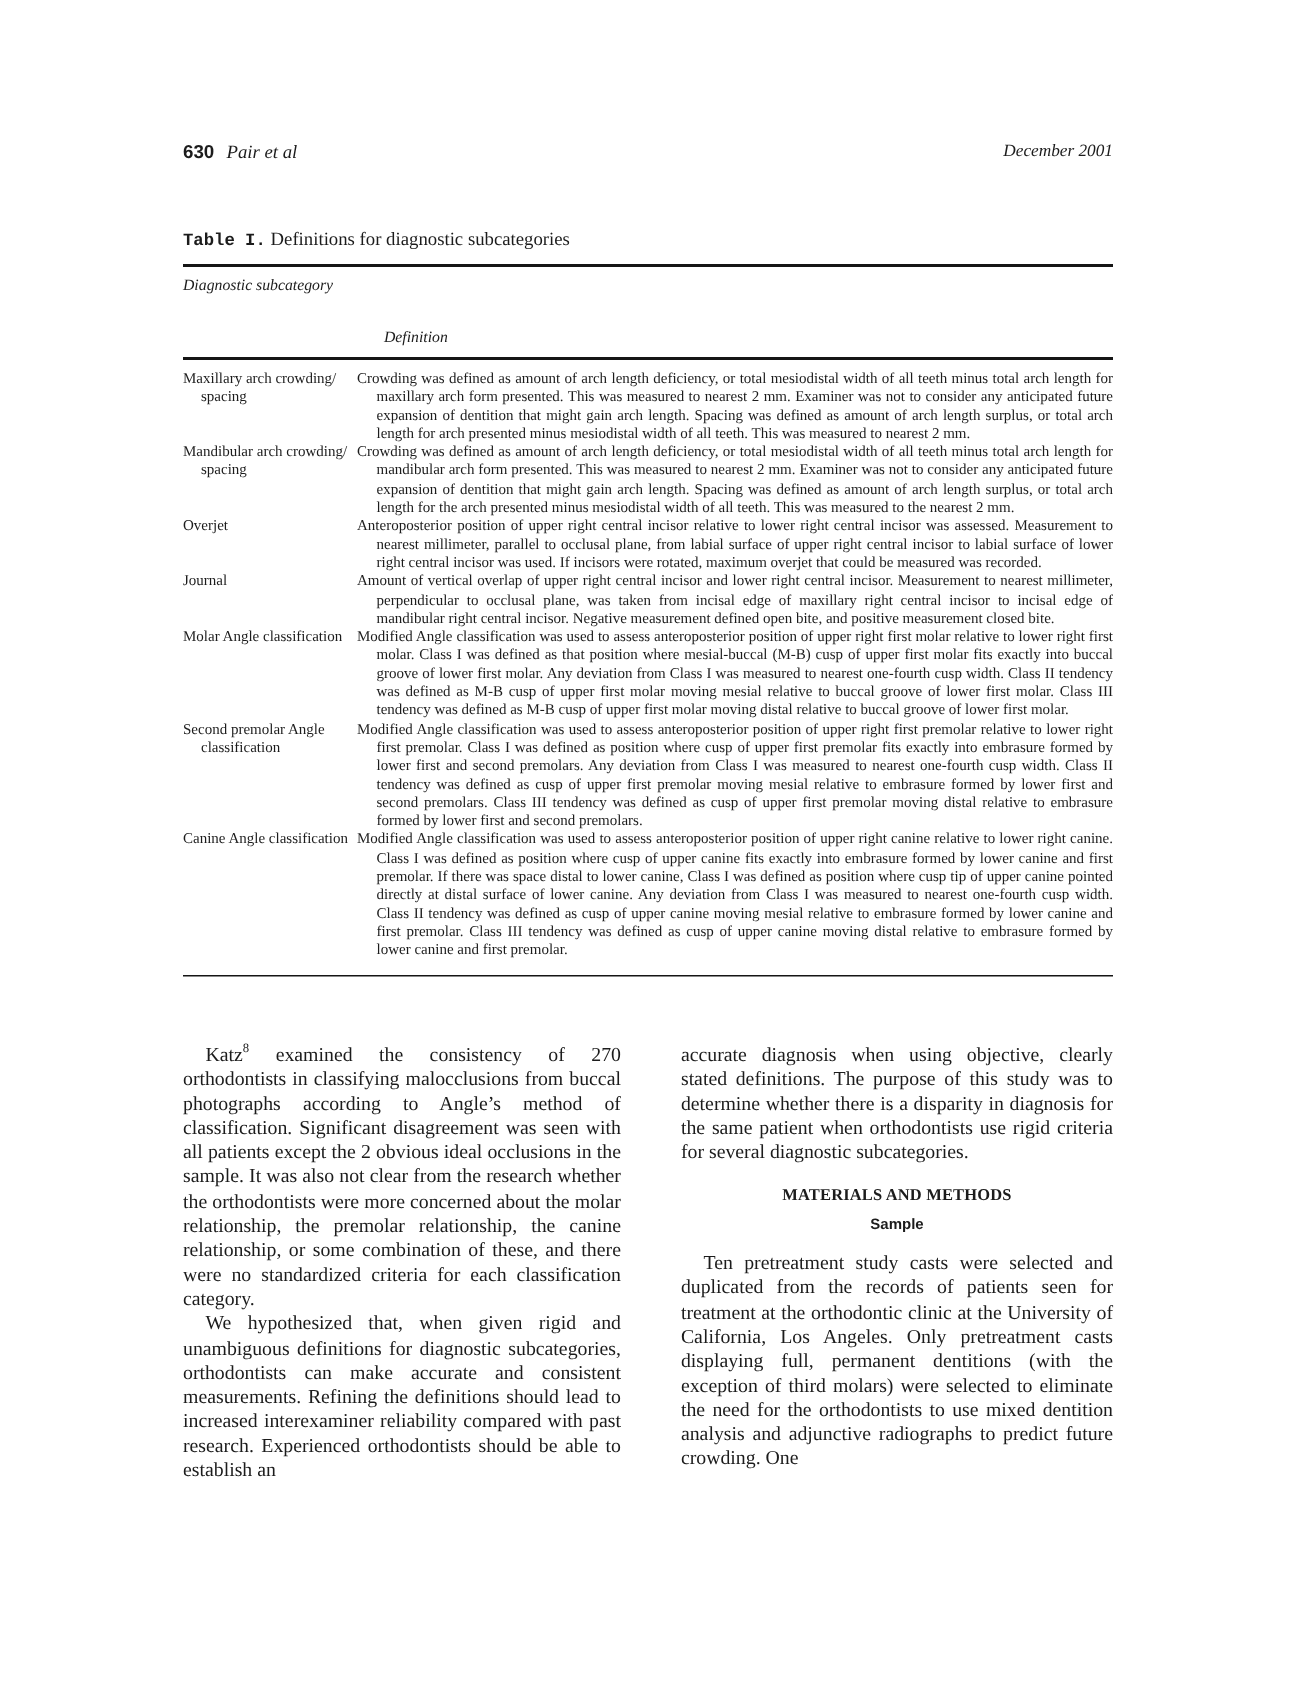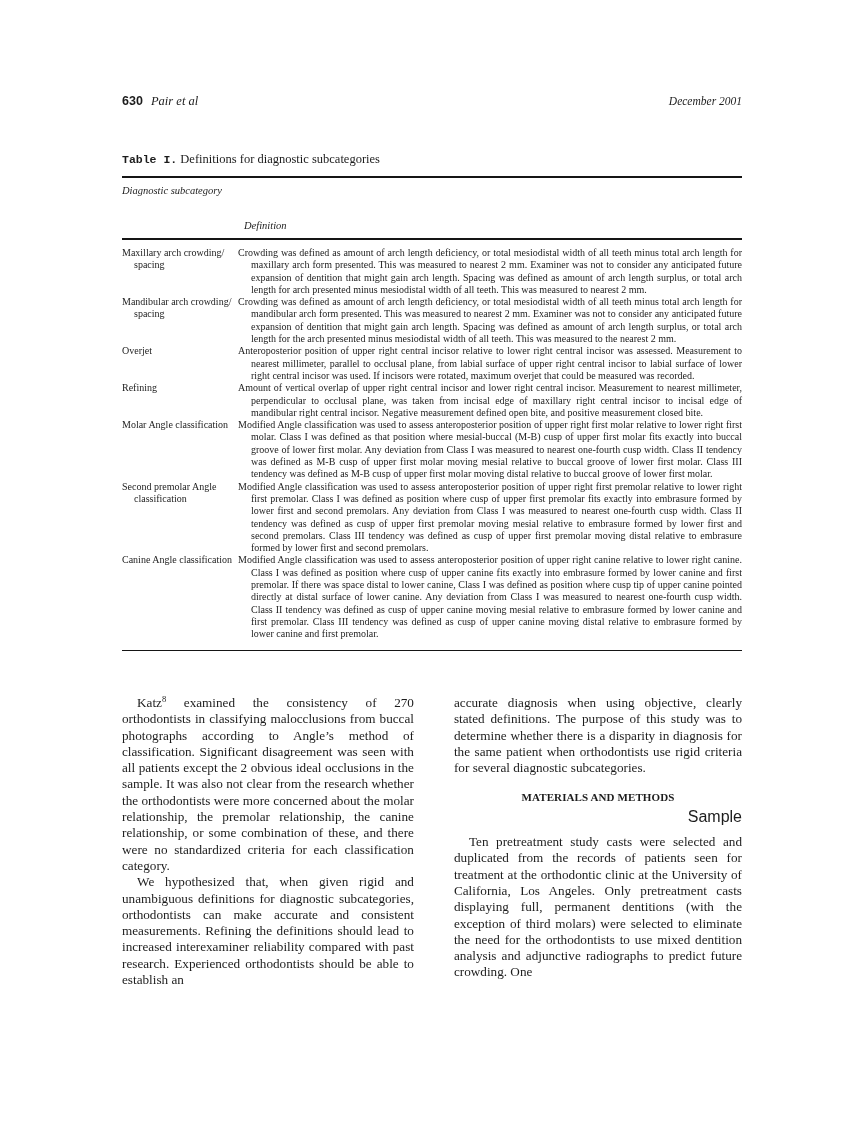--- a/index.html
+++ b/index.html
@@ -13,42 +13,42 @@
   .folio{font-family:"Liberation Sans", sans-serif;font-weight:bold;font-size:12.5px;}
   .rh-authors{font-style:italic;margin-left:5px;}
   .rh-right{text-align:right;font-style:italic;font-size:11.5px;line-height:14.5px;}
 
   
   .table-block{position:absolute;left:122px;top:152px;width:620px;}
   .caption{font-size:12.5px;margin-bottom:9px;}
   .cap-label{font-family:Liberation Mono, monospace;font-weight:bold;font-size:11.5px;}
   .tbl{width:100%;}
   .tbl-head{display:flex;border-top:2.5px solid #151515;border-bottom:2.5px solid #151515;
-            font-style:italic;font-size:10.5px;padding:7px 0;}
+            font-style:italic;font-size:10.5px;padding:7px 0;gap:12px;}
   .tbl-head .h-term{width:122px;}
   .tbl-head .h-def{flex:1;text-align:left;margin-top:35px;}
   .tbl-body{border-bottom:1.5px solid #151515;padding:7px 0 9px;}
   .tbl-row{display:flex;font-size:10px;line-height:12.3px;justify-content:space-between;}
   .cell-term{width:116px;padding-right:6px;box-sizing:border-box;}
   .cell-def{flex:1;text-align:justify;font-family:Liberation Serif, serif;}
   .hang{padding-left:12px;text-indent:-12px;}
   .hang-def{padding-left:13px;text-indent:-13px;}
 
   
   .columns{position:absolute;left:122px;top:695px;width:620px;display:flex;gap:40px;}
   .col{text-align:justify;font-size:13.2px;line-height:16.3px;}
   .col-left{width:299px;}
   .col-right{width:295px;}
   .col p{margin:0;}
   p.indent{text-indent:15px;}
   sup{font-size:8.5px;line-height:0;}
   .sec-head{font-family:Liberation Serif, serif;font-weight:bold;font-size:11px;
             margin:13px 0 0;text-align:center;letter-spacing:0.1px;}
-  .sub-head{font-family:"Liberation Sans", sans-serif;font-weight:normal;font-size:16px;
-            margin:3px 0 9px;text-align:right;}
+  .sub-head{font-family:"Liberation Sans", sans-serif;font-weight:bold;font-size:10px;
+            margin:3px 0 9px;text-align:center;}
 </style>
 </head>
 <body>
 
 <div class="page">
 
   <div class="running-head">
     <div class="rh-left">
       <span class="folio">630</span>
       <span class="rh-authors">Pair et al</span>
@@ -75,21 +75,21 @@
         </div>
         <div class="tbl-row">
           <div class="cell-term hang">Mandibular arch crowding/ spacing</div>
           <div class="cell-def hang-def">Crowding was defined as amount of arch length deficiency, or total mesiodistal width of all teeth minus total arch length for mandibular arch form presented. This was measured to nearest 2 mm. Examiner was not to consider any anticipated future expansion of dentition that might gain arch length. Spacing was defined as amount of arch length surplus, or total arch length for the arch presented minus mesiodistal width of all teeth. This was measured to the nearest 2 mm.</div>
         </div>
         <div class="tbl-row">
           <div class="cell-term hang">Overjet</div>
           <div class="cell-def hang-def">Anteroposterior position of upper right central incisor relative to lower right central incisor was assessed. Measurement to nearest millimeter, parallel to occlusal plane, from labial surface of upper right central incisor to labial surface of lower right central incisor was used. If incisors were rotated, maximum overjet that could be measured was recorded.</div>
         </div>
         <div class="tbl-row">
-          <div class="cell-term hang">Refining</div>
+          <div class="cell-term hang">Journal</div>
           <div class="cell-def hang-def">Amount of vertical overlap of upper right central incisor and lower right central incisor. Measurement to nearest millimeter, perpendicular to occlusal plane, was taken from incisal edge of maxillary right central incisor to incisal edge of mandibular right central incisor. Negative measurement defined open bite, and positive measurement closed bite.</div>
         </div>
         <div class="tbl-row">
           <div class="cell-term hang">Molar Angle classification</div>
           <div class="cell-def hang-def">Modified Angle classification was used to assess anteroposterior position of upper right first molar relative to lower right first molar. Class I was defined as that position where mesial-buccal (M-B) cusp of upper first molar fits exactly into buccal groove of lower first molar. Any deviation from Class I was measured to nearest one-fourth cusp width. Class II tendency was defined as M-B cusp of upper first molar moving mesial relative to buccal groove of lower first molar. Class III tendency was defined as M-B cusp of upper first molar moving distal relative to buccal groove of lower first molar.</div>
         </div>
         <div class="tbl-row">
           <div class="cell-term hang">Second premolar Angle classification</div>
           <div class="cell-def hang-def">Modified Angle classification was used to assess anteroposterior position of upper right first premolar relative to lower right first premolar. Class I was defined as position where cusp of upper first premolar fits exactly into embrasure formed by lower first and second premolars. Any deviation from Class I was measured to nearest one-fourth cusp width. Class II tendency was defined as cusp of upper first premolar moving mesial relative to embrasure formed by lower first and second premolars. Class III tendency was defined as cusp of upper first premolar moving distal relative to embrasure formed by lower first and second premolars.</div>
         </div>

